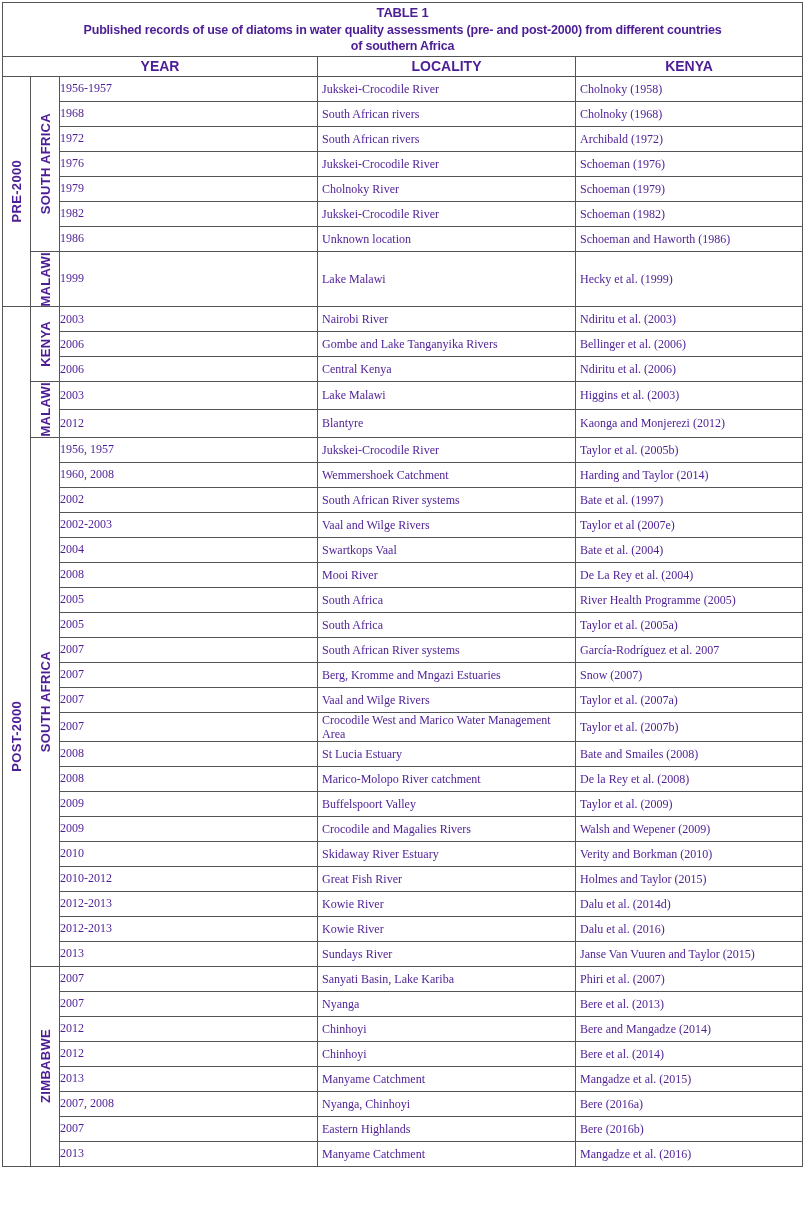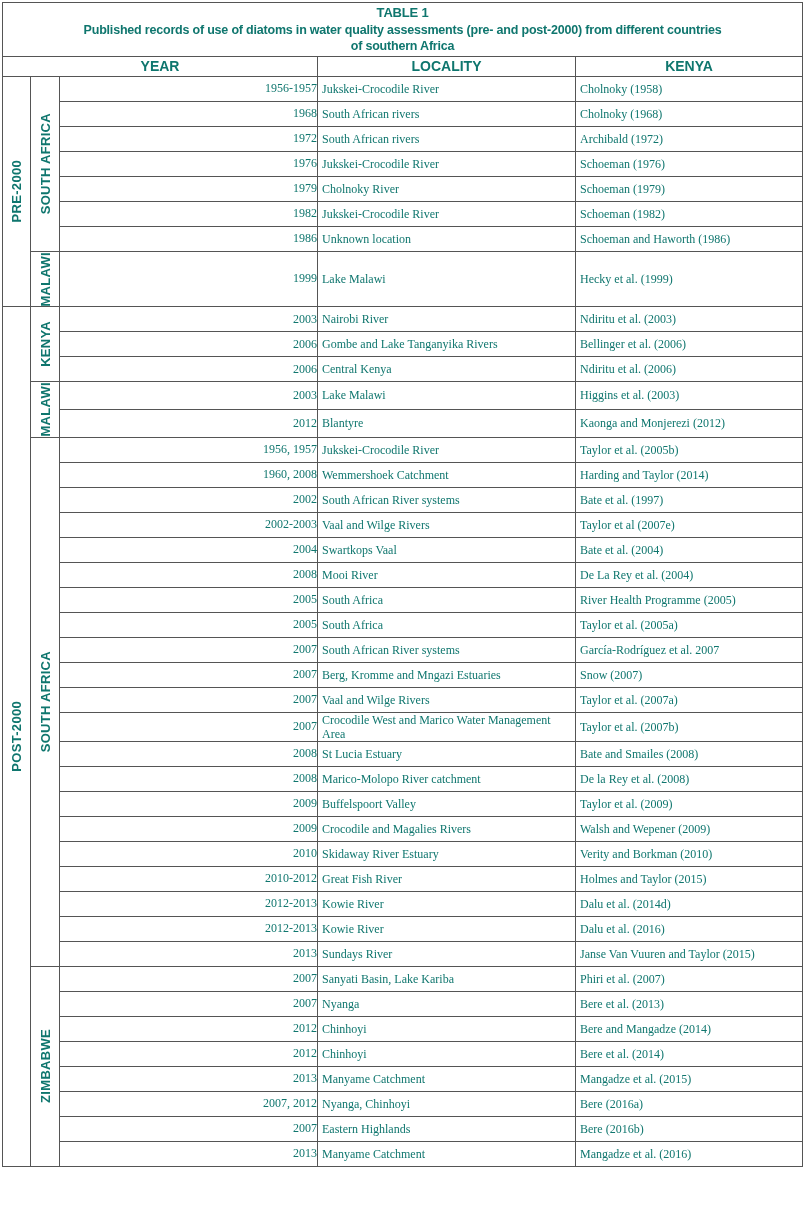--- a/index.html
+++ b/index.html
@@ -1,40 +1,40 @@
 <!DOCTYPE html>
 <html><head>
 <meta charset="utf-8">
 <style>
   html, body { margin: 0; padding: 0; background: #ffffff; }
   body { width: 805px; height: 1212px; position: relative; overflow: hidden; }
   .tbl {
     position: absolute; left: 2px; top: 2px; width: 800px;
     border-collapse: collapse; table-layout: fixed;
-    color: #0f766e;
+    color: #4c1d95;
   }
   .tbl td, .tbl th {
     border: 1px solid #555555;
     padding: 0;
   }
   .caption-cell {
     font-family: "Liberation Sans", sans-serif;
     font-weight: bold; font-size: 12.5px; text-align: center;
     line-height: 16.5px; padding: 2px 40px 1px 40px !important;
     letter-spacing: -0.2px;
   }
   .caption-cell .t1 { font-size: 13px; }
   .hdr th {
     font-family: "Liberation Sans", sans-serif;
     font-weight: bold; font-size: 14px; height: 19px; text-align: center;
   }
   .tbl tbody td {
     font-family: "Liberation Serif", serif; font-size: 12px; height: 24px;
   }
-  .yr { text-align: right; }
+  .yr { text-align: left; }
   .loc, .src { padding-left: 4px !important; line-height: 14px; }
   .vlabel {
     font-family: "Liberation Sans", sans-serif; font-weight: bold; font-size: 13px;
     writing-mode: vertical-rl; transform: rotate(180deg);
     white-space: nowrap; margin: 0 auto; letter-spacing: 0.3px;
   }
   .vcell { text-align: center; vertical-align: middle; }
   .tall70 td { height: 69px; }
   .tall50 td { height: 49px; }
   .tall32 td { height: 31px; }
@@ -278,21 +278,21 @@
         <td class="yr">2012</td>
         <td class="loc">Chinhoyi</td>
         <td class="src">Bere et al. (2014)</td>
       </tr>
       <tr>
         <td class="yr">2013</td>
         <td class="loc">Manyame Catchment</td>
         <td class="src">Mangadze et al. (2015)</td>
       </tr>
       <tr>
-        <td class="yr">2007, 2012</td>
+        <td class="yr">2007, 2008</td>
         <td class="loc">Nyanga, Chinhoyi</td>
         <td class="src">Bere (2016a)</td>
       </tr>
       <tr>
         <td class="yr">2007</td>
         <td class="loc">Eastern Highlands</td>
         <td class="src">Bere (2016b)</td>
       </tr>
       <tr>
         <td class="yr">2013</td>

